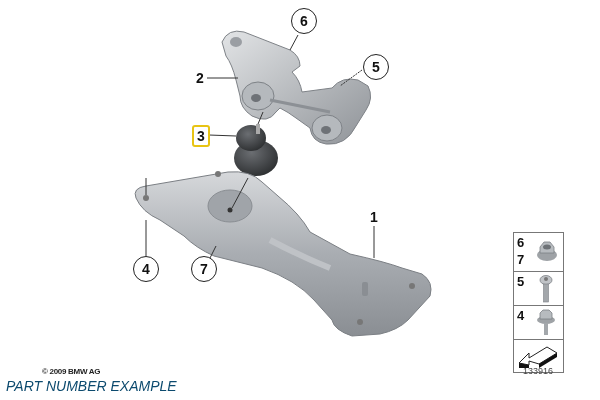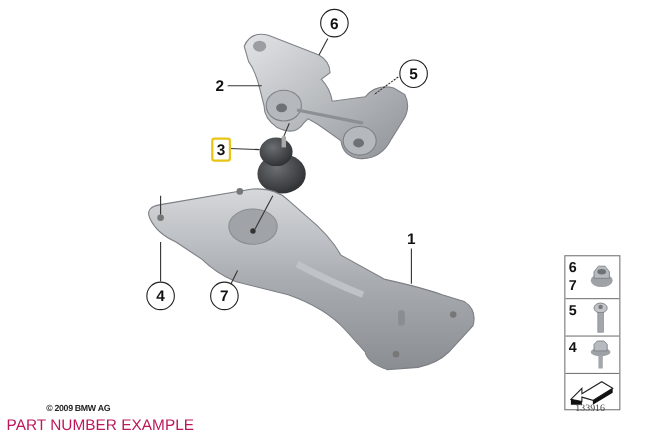--- a/index.html
+++ b/index.html
@@ -5,23 +5,23 @@
   html, body { margin:0; padding:0; }
   body { width:600px; height:400px; background:#ffffff; position:relative; overflow:hidden; font-family:"Liberation Sans", sans-serif; }
   .diagram { position:absolute; left:0; top:0; width:600px; height:400px; }
   .callout { position:absolute; width:26px; height:26px; border:1.6px solid #222; border-radius:50%; background:#fff; display:flex; align-items:center; justify-content:center; font-weight:bold; font-size:14px; color:#111; box-sizing:border-box; }
   .plain-label { position:absolute; font-weight:bold; font-size:14px; color:#111; }
   .highlight-label { position:absolute; width:18px; height:22px; border:2px solid #e8c414; border-radius:3px; background:#fff; display:flex; align-items:center; justify-content:center; font-weight:bold; font-size:14px; color:#111; box-sizing:border-box; }
   .legend { position:absolute; left:513px; top:232px; width:49px; border:1px solid #777; background:#fff; }
   .legend-cell { border-bottom:1px solid #777; position:relative; height:33px; }
   .legend-cell:last-child { border-bottom:none; height:32px; }
   .legend-num { position:absolute; left:3px; font-weight:bold; font-size:13px; color:#111; line-height:13px; }
-  .legend-footer { position:absolute; left:523px; top:366px; font-size:9px; color:#444;font-family:Liberation Serif, serif; }
+  .legend-footer { position:absolute; left:523px; top:366px; font-size:9px; color:#444; }
   .copyright { position:absolute; left:30px; top:367px; font-size:8px; font-weight:bold; color:#222; letter-spacing:-0.3px;padding-left:12px; }
-  .caption { position:absolute; left:6px; top:378px; font-size:14px; color:#be185d; }
+  .caption { position:absolute; left:6px; top:378px; font-size:14px; color:#0c4a6e;font-style:italic; }
 </style>
 </head>
 <body>
 
 <svg class="diagram" viewBox="0 0 600 400" xmlns="http://www.w3.org/2000/svg">
   <defs>
     <linearGradient id="metal" x1="0" y1="0" x2="0" y2="1">
       <stop offset="0" stop-color="#d6d8db"></stop>
       <stop offset="0.5" stop-color="#a9adb2"></stop>
       <stop offset="1" stop-color="#8a8e93"></stop>

